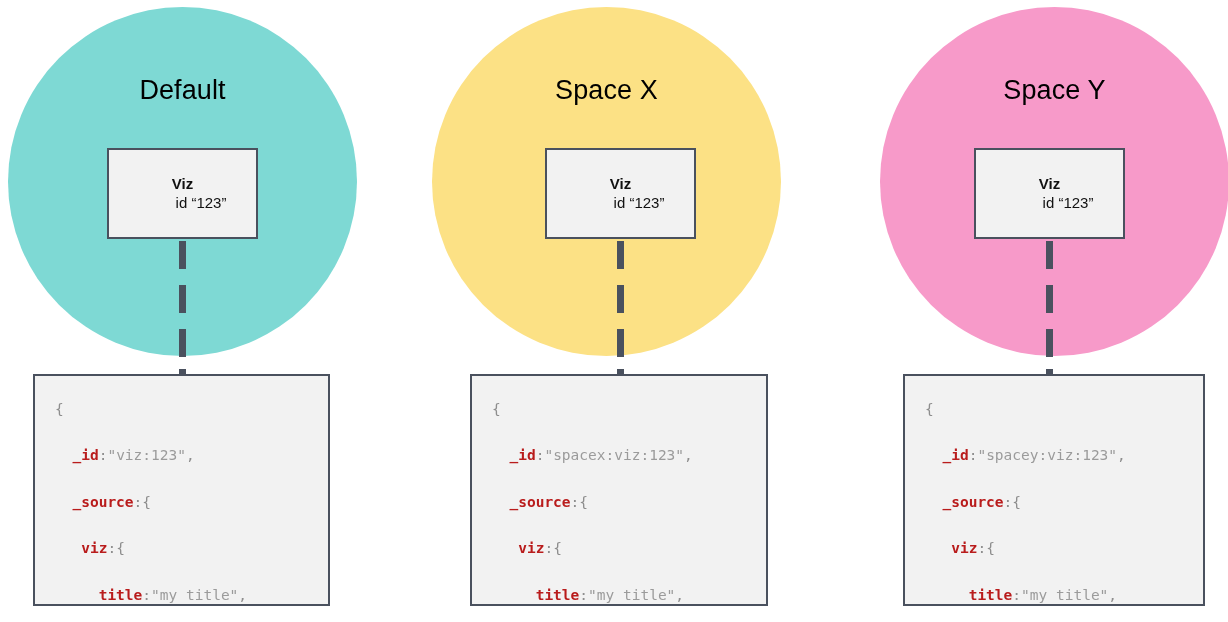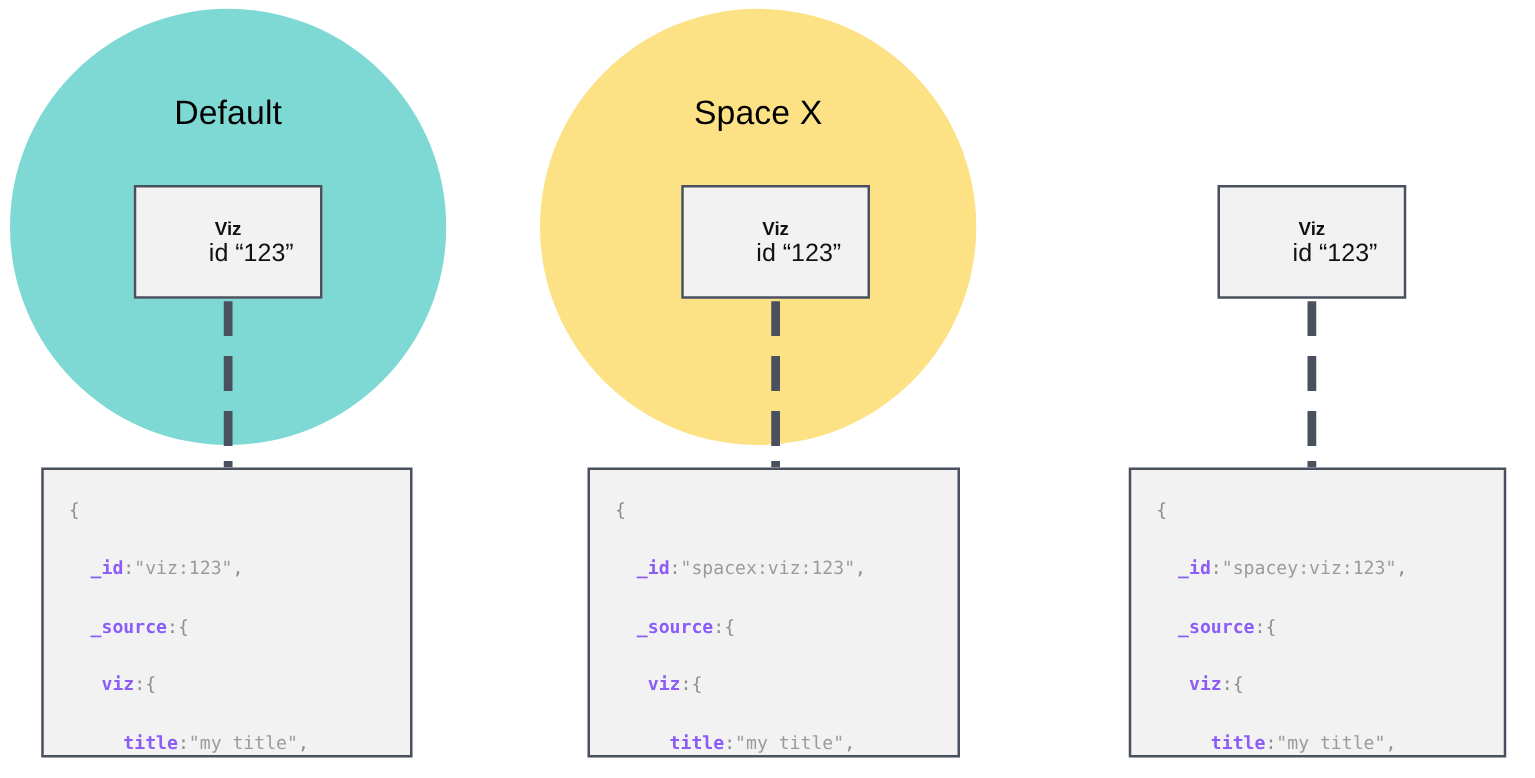--- a/index.html
+++ b/index.html
@@ -57,21 +57,21 @@
   }
   .viz-title {
     font-family: "Liberation Sans", sans-serif;
     font-size: 15px;
     font-weight: bold;
     color: #111111;
     line-height: 19px;
   }
   .viz-sub {
     font-family: "Liberation Sans", sans-serif;
-    font-size: 20px;
+    font-size: 15px;
     font-weight: normal;
     color: #111111;
     line-height: 20px;
     margin-left: 37px;
   }
 
   
   .connector {
     position: absolute;
     width: 7px;
@@ -99,21 +99,21 @@
     box-sizing: border-box;
     padding: 22px 14px 10px 20px;
     font-family: "DejaVu Sans Mono", monospace;
     font-size: 14.5px;
     line-height: 23.2px;
     color: #9b9b9b;
     white-space: pre;
     overflow: hidden;
   }
   .code-block .k {
-    color: #8b5cf6;
+    color: #b91c1c;
     font-weight: bold;
   }
   .code-block .v {
     color: #9b9b9b;
     font-weight: normal;
   }
   .code-block .p {
     color: #8e8e8e;
     font-weight: normal;
   }
@@ -158,20 +158,23 @@
 <span class="code-line"><span class="p">  </span><span class="k">_id</span><span class="p">:</span><span class="v">"spacex:viz:123"</span><span class="p">,</span></span>
 <span class="code-line"><span class="p">  </span><span class="k">_source</span><span class="p">:</span><span class="p">{</span></span>
 <span class="code-line"><span class="p">   </span><span class="k">viz</span><span class="p">:</span><span class="p">{</span></span>
 <span class="code-line"><span class="p">     </span><span class="k">title</span><span class="p">:</span><span class="v">"my title"</span><span class="p">,</span></span>
 
 
 
 
 </div>
 
+  <div class="space-circle" style="left: 880px; background: rgb(247, 154, 201);">
+    <div class="space-label">Space Y</div>
+  </div>
   <div class="viz-box" style="left:974px;">
     <div class="viz-title">Viz</div>
     <div class="viz-sub">id “123”</div>
   </div>
   <div class="connector" style="left:1046px;"></div>
   <div class="code-block" style="left:903px; width:302px;"><span class="code-line"><span class="p">{</span></span>
 <span class="code-line"><span class="p">  </span><span class="k">_id</span><span class="p">:</span><span class="v">"spacey:viz:123"</span><span class="p">,</span></span>
 <span class="code-line"><span class="p">  </span><span class="k">_source</span><span class="p">:</span><span class="p">{</span></span>
 <span class="code-line"><span class="p">   </span><span class="k">viz</span><span class="p">:</span><span class="p">{</span></span>
 <span class="code-line"><span class="p">     </span><span class="k">title</span><span class="p">:</span><span class="v">"my title"</span><span class="p">,</span></span>

